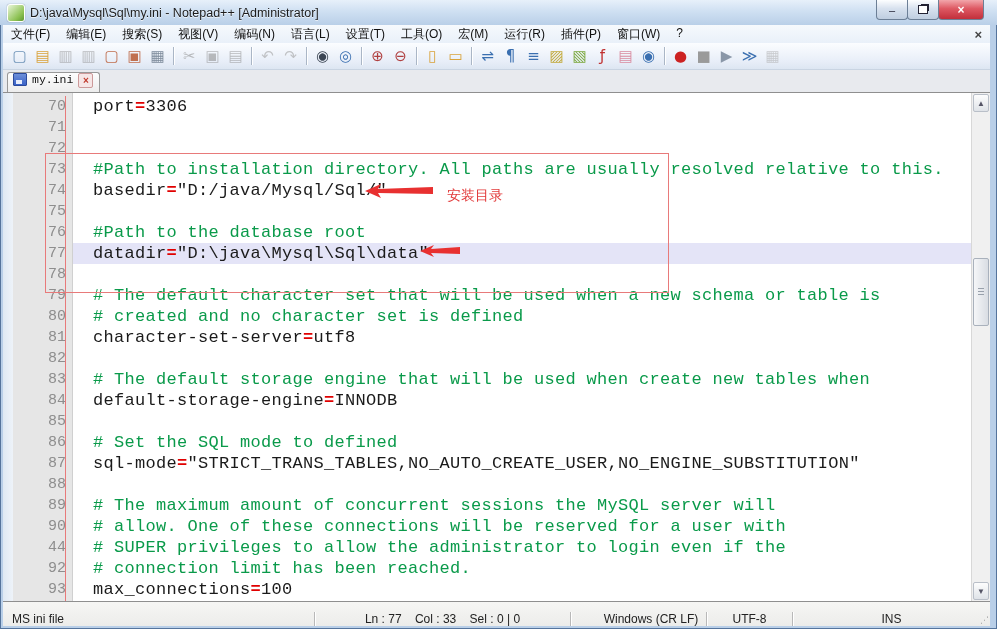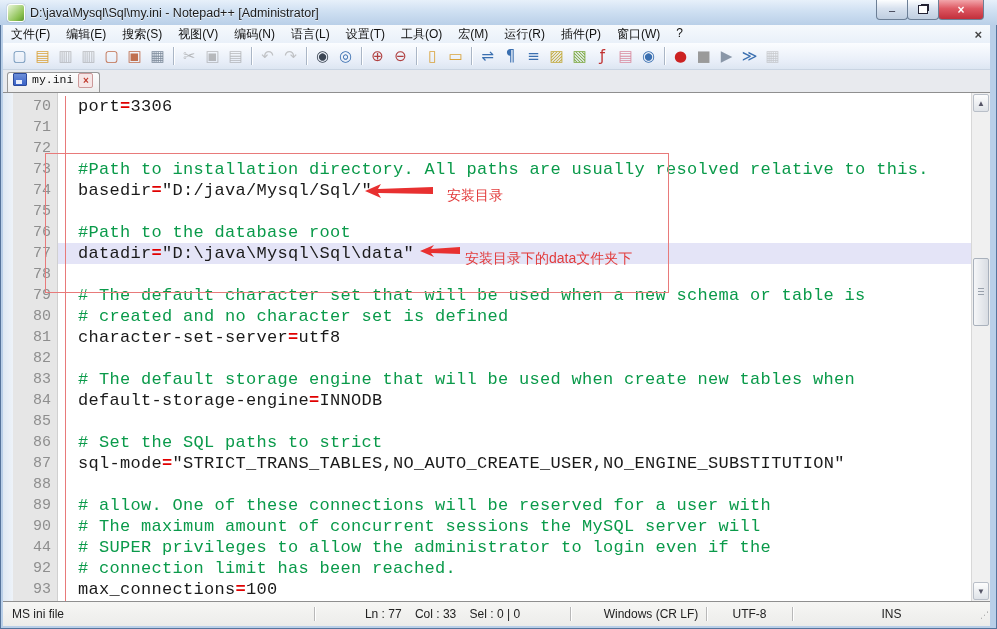--- a/index.html
+++ b/index.html
@@ -31,21 +31,21 @@
   .tabbar{position:absolute;top:70px;left:3px;right:7px;height:22px;background:#e8eaee;border-bottom:1px solid #8f8f8f;display:flex;align-items:flex-end;}
   .tab{height:20px;margin-left:4px;display:flex;gap:5px;padding:0 6px 0 5px;background:linear-gradient(#fdfdfd,#ececec);border:1px solid #989898;border-bottom:none;border-radius:3px 3px 0 0;position:relative;top:1px;}
   .tab-save{width:12px;height:11px;background:linear-gradient(#6d8fd8,#3a62c8);border:1px solid #2c4a9a;border-radius:1px;position:relative;}
   .tab-save:after{content:"";position:absolute;left:2px;bottom:1px;width:6px;height:4px;background:#e8eefc;}
   .tab-label{font-size:11.5px;font-family:"Liberation Mono",monospace;color:#111;}
   .tab-x{width:13px;height:13px;border:1px solid #c99;border-radius:2px;background:#f6e6e6;color:#c0392b;font-size:10px;font-weight:bold;display:flex;align-items:center;justify-content:center;line-height:1;}
 
   
   .main{position:absolute;top:92px;left:3px;right:7px;bottom:28px;background:#fff;border-top:1px solid #8f8f8f;box-sizing:border-box;display:flex;}
   .bmargin{width:10px;background:linear-gradient(90deg,#dfe9f3,#eef3f9);}
-  .gutter{width:45px;background:#e6e6e6;border-right:1px solid #d0d0d0;padding-top:3px;box-sizing:border-box;}
+  .gutter{width:60px;background:#e6e6e6;border-right:1px solid #d0d0d0;padding-top:3px;box-sizing:border-box;}
   .ln{height:21px;line-height:21px;font-family:"Liberation Mono",monospace;font-size:15px;color:#8e8e8e;text-align:right;padding-right:6px;}
   .code{flex:1;position:relative;padding-top:3px;overflow:hidden;background:#fff;}
   .row{height:21px;line-height:21px;white-space:pre;font-family:"Liberation Mono",monospace;font-size:17px;letter-spacing:.3px;padding-left:20px;min-width:100%;box-sizing:border-box;}
   .row.cur{background:#e4e4f7;}
   .sg-k{color:#1a1a1a;}
   .sg-e{color:#e00000;font-weight:bold;}
   .sg-c{color:#0a9a4a;}
 
   
   .vscroll{width:18px;background:#f0f0f0;border-left:1px solid #d8d8d8;position:relative;}
@@ -56,21 +56,21 @@
   .sthumb:after{content:"";position:absolute;left:4px;right:4px;top:29px;height:1px;background:#98a0ab;box-shadow:0 3px 0 #98a0ab,0 6px 0 #98a0ab;}
 
   
   .overlay{position:absolute;inset:0;pointer-events:none;}
   .red-vline{position:absolute;left:62px;top:3px;bottom:0;width:1px;background:#e87a7a;}
   .red-rect{position:absolute;left:42px;top:60px;width:622px;height:138px;border:1px solid #e87a7a;}
   .ann-arrow{position:absolute;}
   .ann-text{position:absolute;color:#e23b3b;font-size:14px;white-space:nowrap;font-family:"Liberation Sans",sans-serif;}
 
   
-  .statusbar{position:absolute;left:3px;right:7px;bottom:3px;height:25px;background:linear-gradient(#f6f6f4,#ececea);border-top:1px solid #8f8f8f;box-sizing:border-box;display:flex;align-items:center;font-size:12px;color:#222;}
+  .statusbar{position:absolute;left:3px;right:7px;bottom:3px;height:25px;background:linear-gradient(#f6f6f4,#ececea);border-top:1px solid #8f8f8f;box-sizing:border-box;display:flex;align-items:flex-end;font-size:12px;color:#222;}
   .sb{display:flex;align-items:center;white-space:pre;overflow:hidden;}
   .sb+.sb{border-left:1px solid #b8b8b8;box-shadow:inset 1px 0 0 #fff;}
   .sb1{width:302px;padding-left:9px;}
   .sb2{width:170px;justify-content:center;}
   .sb3{width:255px;justify-content:center;}
   .sb4{width:110px;justify-content:center;padding-left:25px;}
   .sb5{width:85px;justify-content:center;}
   .sb6{flex:1;justify-content:center;position:relative;}
   .grip{position:absolute;right:1px;bottom:1px;font-size:9px;color:#9a9a9a;}
 </style>
@@ -197,46 +197,45 @@
         <div class="row"><span class="sg-c">#Path to the database root</span></div>
         <div class="row cur"><span class="sg-k">datadir</span><span class="sg-e">=</span><span class="sg-k">"D:\java\Mysql\Sql\data"</span></div>
         <div class="row"></div>
         <div class="row"><span class="sg-c"># The default character set that will be used when a new schema or table is</span></div>
         <div class="row"><span class="sg-c"># created and no character set is defined</span></div>
         <div class="row"><span class="sg-k">character-set-server</span><span class="sg-e">=</span><span class="sg-k">utf8</span></div>
         <div class="row"></div>
         <div class="row"><span class="sg-c"># The default storage engine that will be used when create new tables when</span></div>
         <div class="row"><span class="sg-k">default-storage-engine</span><span class="sg-e">=</span><span class="sg-k">INNODB</span></div>
         <div class="row"></div>
-        <div class="row"><span class="sg-c"># Set the SQL paths to strict</span></div>
+        <div class="row"><span class="sg-c"># Set the SQL mode to defined</span></div>
         <div class="row"><span class="sg-k">sql-mode</span><span class="sg-e">=</span><span class="sg-k">"STRICT_TRANS_TABLES,NO_AUTO_CREATE_USER,NO_ENGINE_SUBSTITUTION"</span></div>
         <div class="row"></div>
+        <div class="row"><span class="sg-c"># The maximum amount of concurrent sessions the MySQL server will</span></div>
         <div class="row"><span class="sg-c"># allow. One of these connections will be reserved for a user with</span></div>
-        <div class="row"><span class="sg-c"># The maximum amount of concurrent sessions the MySQL server will</span></div>
         <div class="row"><span class="sg-c"># SUPER privileges to allow the administrator to login even if the</span></div>
         <div class="row"><span class="sg-c"># connection limit has been reached.</span></div>
         <div class="row"><span class="sg-k">max_connections</span><span class="sg-e">=</span><span class="sg-k">100</span></div>
       </div>
     <div class="vscroll">
       <div class="sarrow up">▲</div>
       <div class="sthumb"></div>
       <div class="sarrow down">▼</div>
     </div>
 
     <div class="overlay">
       <div class="red-vline"></div>
       <div class="red-rect"></div>
       <svg class="ann-arrow" style="left:362px;top:90px;" width="72" height="17" viewBox="0 0 72 17">
         <polygon points="0,8 16,1 13,6 68,4 68,11 13,10 16,15" fill="#e83030"></polygon>
       </svg>
       <div class="ann-text" style="left:444px;top:94px;">安装目录</div>
       <svg class="ann-arrow" style="left:417px;top:151px;" width="42" height="15" viewBox="0 0 42 15">
         <polygon points="0,7 14,1 11,5 40,3 40,10 11,9 14,13" fill="#e83030"></polygon>
       </svg>
-      <div class="ann-text" style="left:462px;top:157px;">安装目录下的data文件夹下</div>
     </div>
   </div>
 
   <div class="statusbar">
     <div class="sb sb1">MS ini file</div>
     <div class="sb sb3">Ln : 77    Col : 33    Sel : 0 | 0</div>
     <div class="sb sb4">Windows (CR LF)</div>
     <div class="sb sb5">UTF-8</div>
     <div class="sb sb6"><span>INS</span><span class="grip">⋰</span></div>
   </div>

